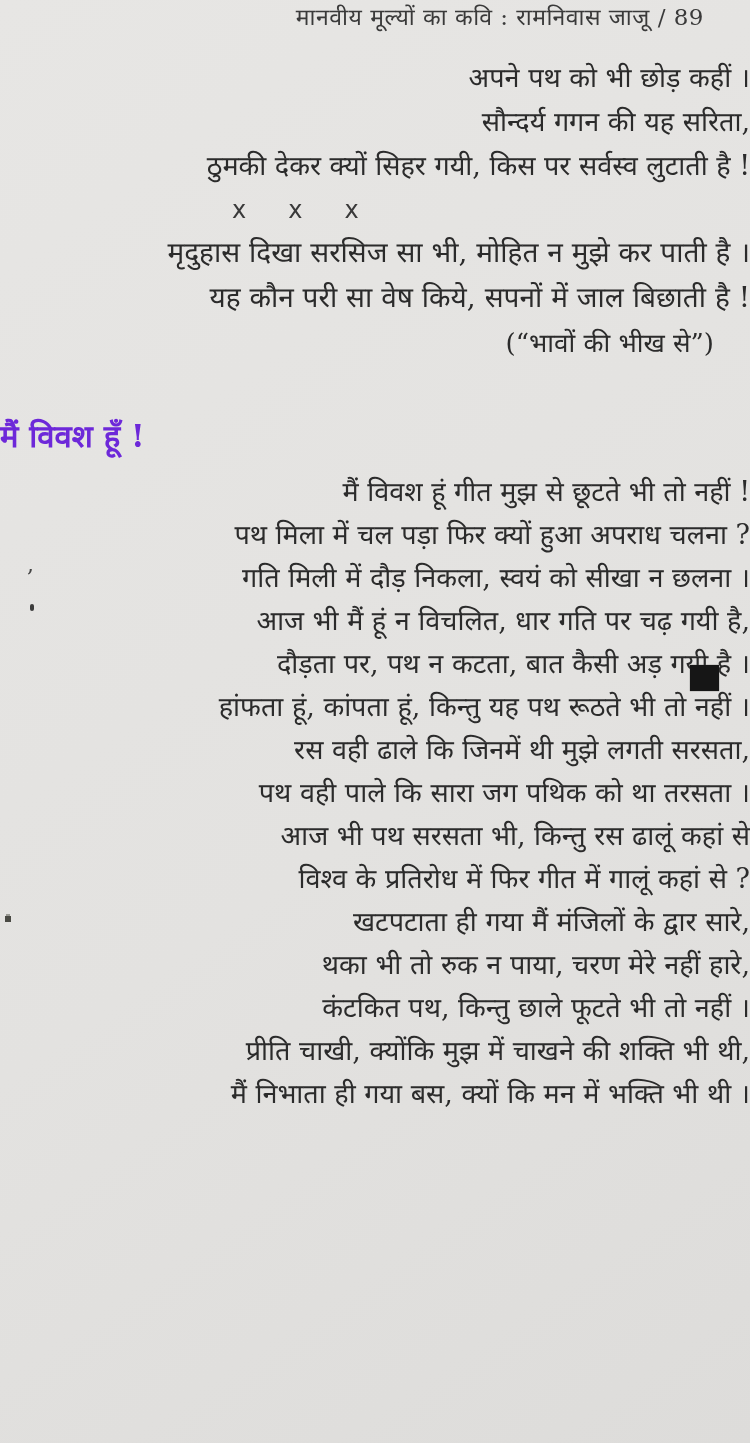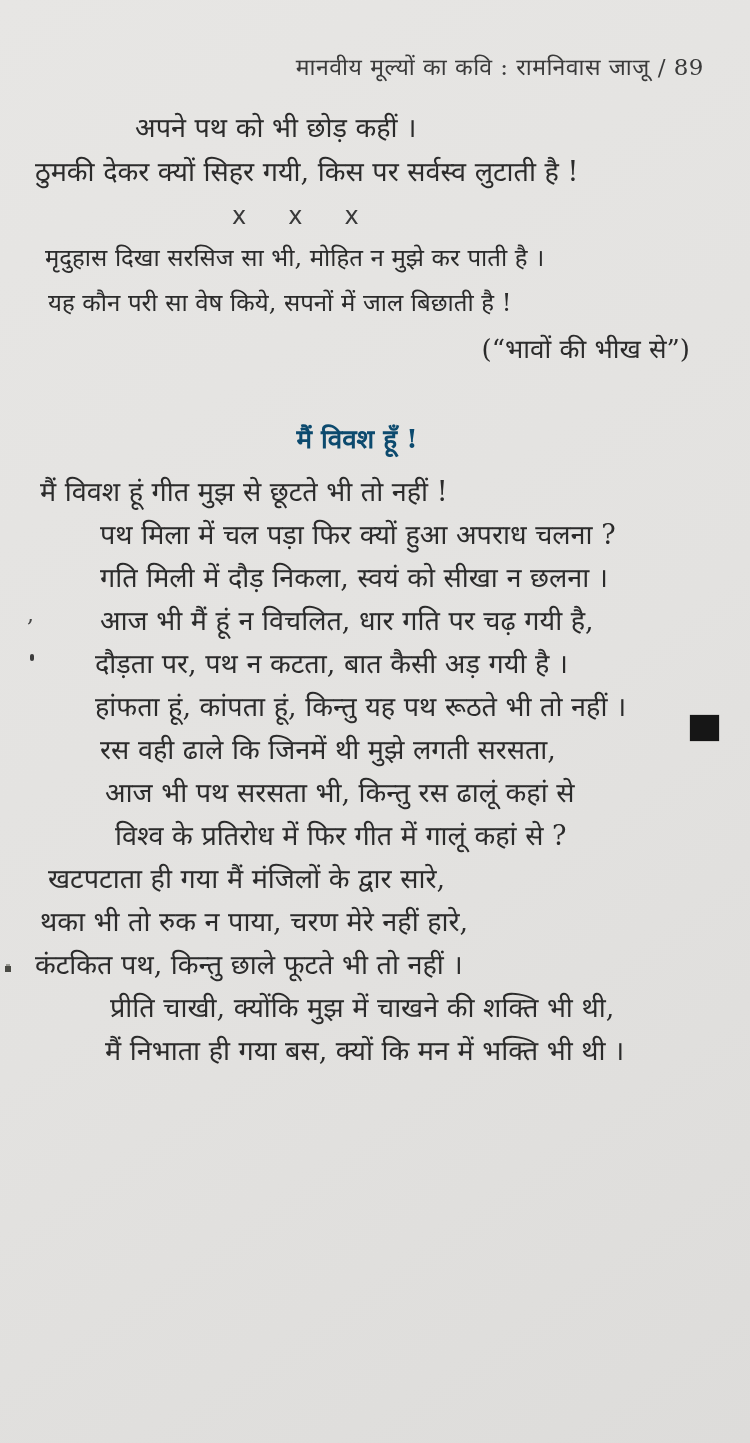--- a/index.html
+++ b/index.html
@@ -6,33 +6,33 @@
   body{
     width:750px;height:1443px;
     background:linear-gradient(145deg,#e7e6e4 0%,#e3e2e0 55%,#dddcda 100%);
     font-family:"DejaVu Serif","Liberation Serif",serif;
     color:#2b2b2b;
     position:relative;
     overflow:hidden;
   }
   .page{position:relative;width:100%;height:100%;}
   .header{
-    margin-top:50px;
     padding-right:46px;
     text-align:right;
     font-size:23px;
     color:#3a3a3a;
     letter-spacing:0.5px;
   }
   .line{
     font-size:27px;
     line-height:44px;
     white-space:nowrap;
+    text-align:right;
   }
-  .closing-line{font-size:24px;line-height:45px;}
+  .closing-line{font-size:28px;line-height:45px;}
   .ind-head{margin-left:135px;}
   .m35{margin-left:35px;}
   .m40{margin-left:40px;}
   .m45{margin-left:45px;}
   .m48{margin-left:48px;}
   .m95{margin-left:95px;}
   .m100{margin-left:100px;}
   .m105{margin-left:105px;}
   .m110{margin-left:110px;}
   .m115{margin-left:115px;}
@@ -43,39 +43,38 @@
     margin-left:232px;
     margin-top:8px;
     margin-bottom:6px;
     font-family:"DejaVu Sans","Liberation Sans",sans-serif;
     font-size:24px;
     color:#3a3a3a;
   }
   .closing-block{margin-top:2px;}
   .attribution{
     text-align:right;
-    padding-right:60px;
+    padding-right:36px;
     font-size:26px;
     line-height:42px;
     margin-top:2px;
   }
   .end-marker{
     position:absolute;
     left:690px;top:665px;
     width:29px;height:26px;
     background:#161616;
     box-shadow:0 0 1px #555;
   }
   .poem-title{
-    text-align:center;
     margin-top:50px;
     margin-right:36px;
-    font-size:26px;
+    font-size:31px;
     font-weight:bold;
-    color:#0c4a6e;
+    color:#6d28d9;
     margin-bottom:14px;
   }
   .vivash .line{line-height:43px;}
   .scan-comma{
     position:absolute;left:27px;top:552px;
     font-size:22px;color:#444;
   }
   .scan-dot{
     position:absolute;left:30px;top:604px;
     width:4px;height:7px;background:#3c3c3c;border-radius:2px;
@@ -89,20 +88,21 @@
 </head>
 <body>
 
 <div class="page">
 
   <div class="header">मानवीय मूल्यों का कवि : रामनिवास जाजू / 89</div>
 
   <section>
     <div class="stanza1">
       <div class="line ind-head">अपने पथ को भी छोड़ कहीं ।</div>
+      <div class="line ind-head">सौन्दर्य गगन की यह सरिता,</div>
     </div>
     <div class="line m35">ठुमकी देकर क्यों सिहर गयी, किस पर सर्वस्व लुटाती है !</div>
 
     <div class="separator">
       <span>x</span>
       <span>x</span>
       <span>x</span>
     </div>
 
 
@@ -118,20 +118,21 @@
 
   <section class="vivash">
     <div class="poem-title">मैं विवश हूँ !</div>
     <div class="line m40">मैं विवश हूं गीत मुझ से छूटते भी तो नहीं !</div>
     <div class="line m100">पथ मिला में चल पड़ा फिर क्यों हुआ अपराध चलना ?</div>
     <div class="line m100">गति मिली में दौड़ निकला, स्वयं को सीखा न छलना ।</div>
     <div class="line m100">आज भी मैं हूं न विचलित, धार गति पर चढ़ गयी है,</div>
     <div class="line m95">दौड़ता पर, पथ न कटता, बात कैसी अड़ गयी है ।</div>
     <div class="line m95">हांफता हूं, कांपता हूं, किन्तु यह पथ रूठते भी तो नहीं ।</div>
     <div class="line m100">रस वही ढाले कि जिनमें थी मुझे लगती सरसता,</div>
+    <div class="line m100">पथ वही पाले कि सारा जग पथिक को था तरसता ।</div>
     <div class="line m105">आज भी पथ सरसता भी, किन्तु रस ढालूं कहां से</div>
     <div class="line m115">विश्व के प्रतिरोध में फिर गीत में गालूं कहां से ?</div>
     <div class="line m48">खटपटाता ही गया मैं मंजिलों के द्वार सारे,</div>
     <div class="line m40">थका भी तो रुक न पाया, चरण मेरे नहीं हारे,</div>
     <div class="line m35">कंटकित पथ, किन्तु छाले फूटते भी तो नहीं ।</div>
     <div class="line m110">प्रीति चाखी, क्योंकि मुझ में चाखने की शक्ति भी थी,</div>
     <div class="line m105">मैं निभाता ही गया बस, क्यों कि मन में भक्ति भी थी ।</div>
   </section>
 
   <div class="scan-comma">,</div>

